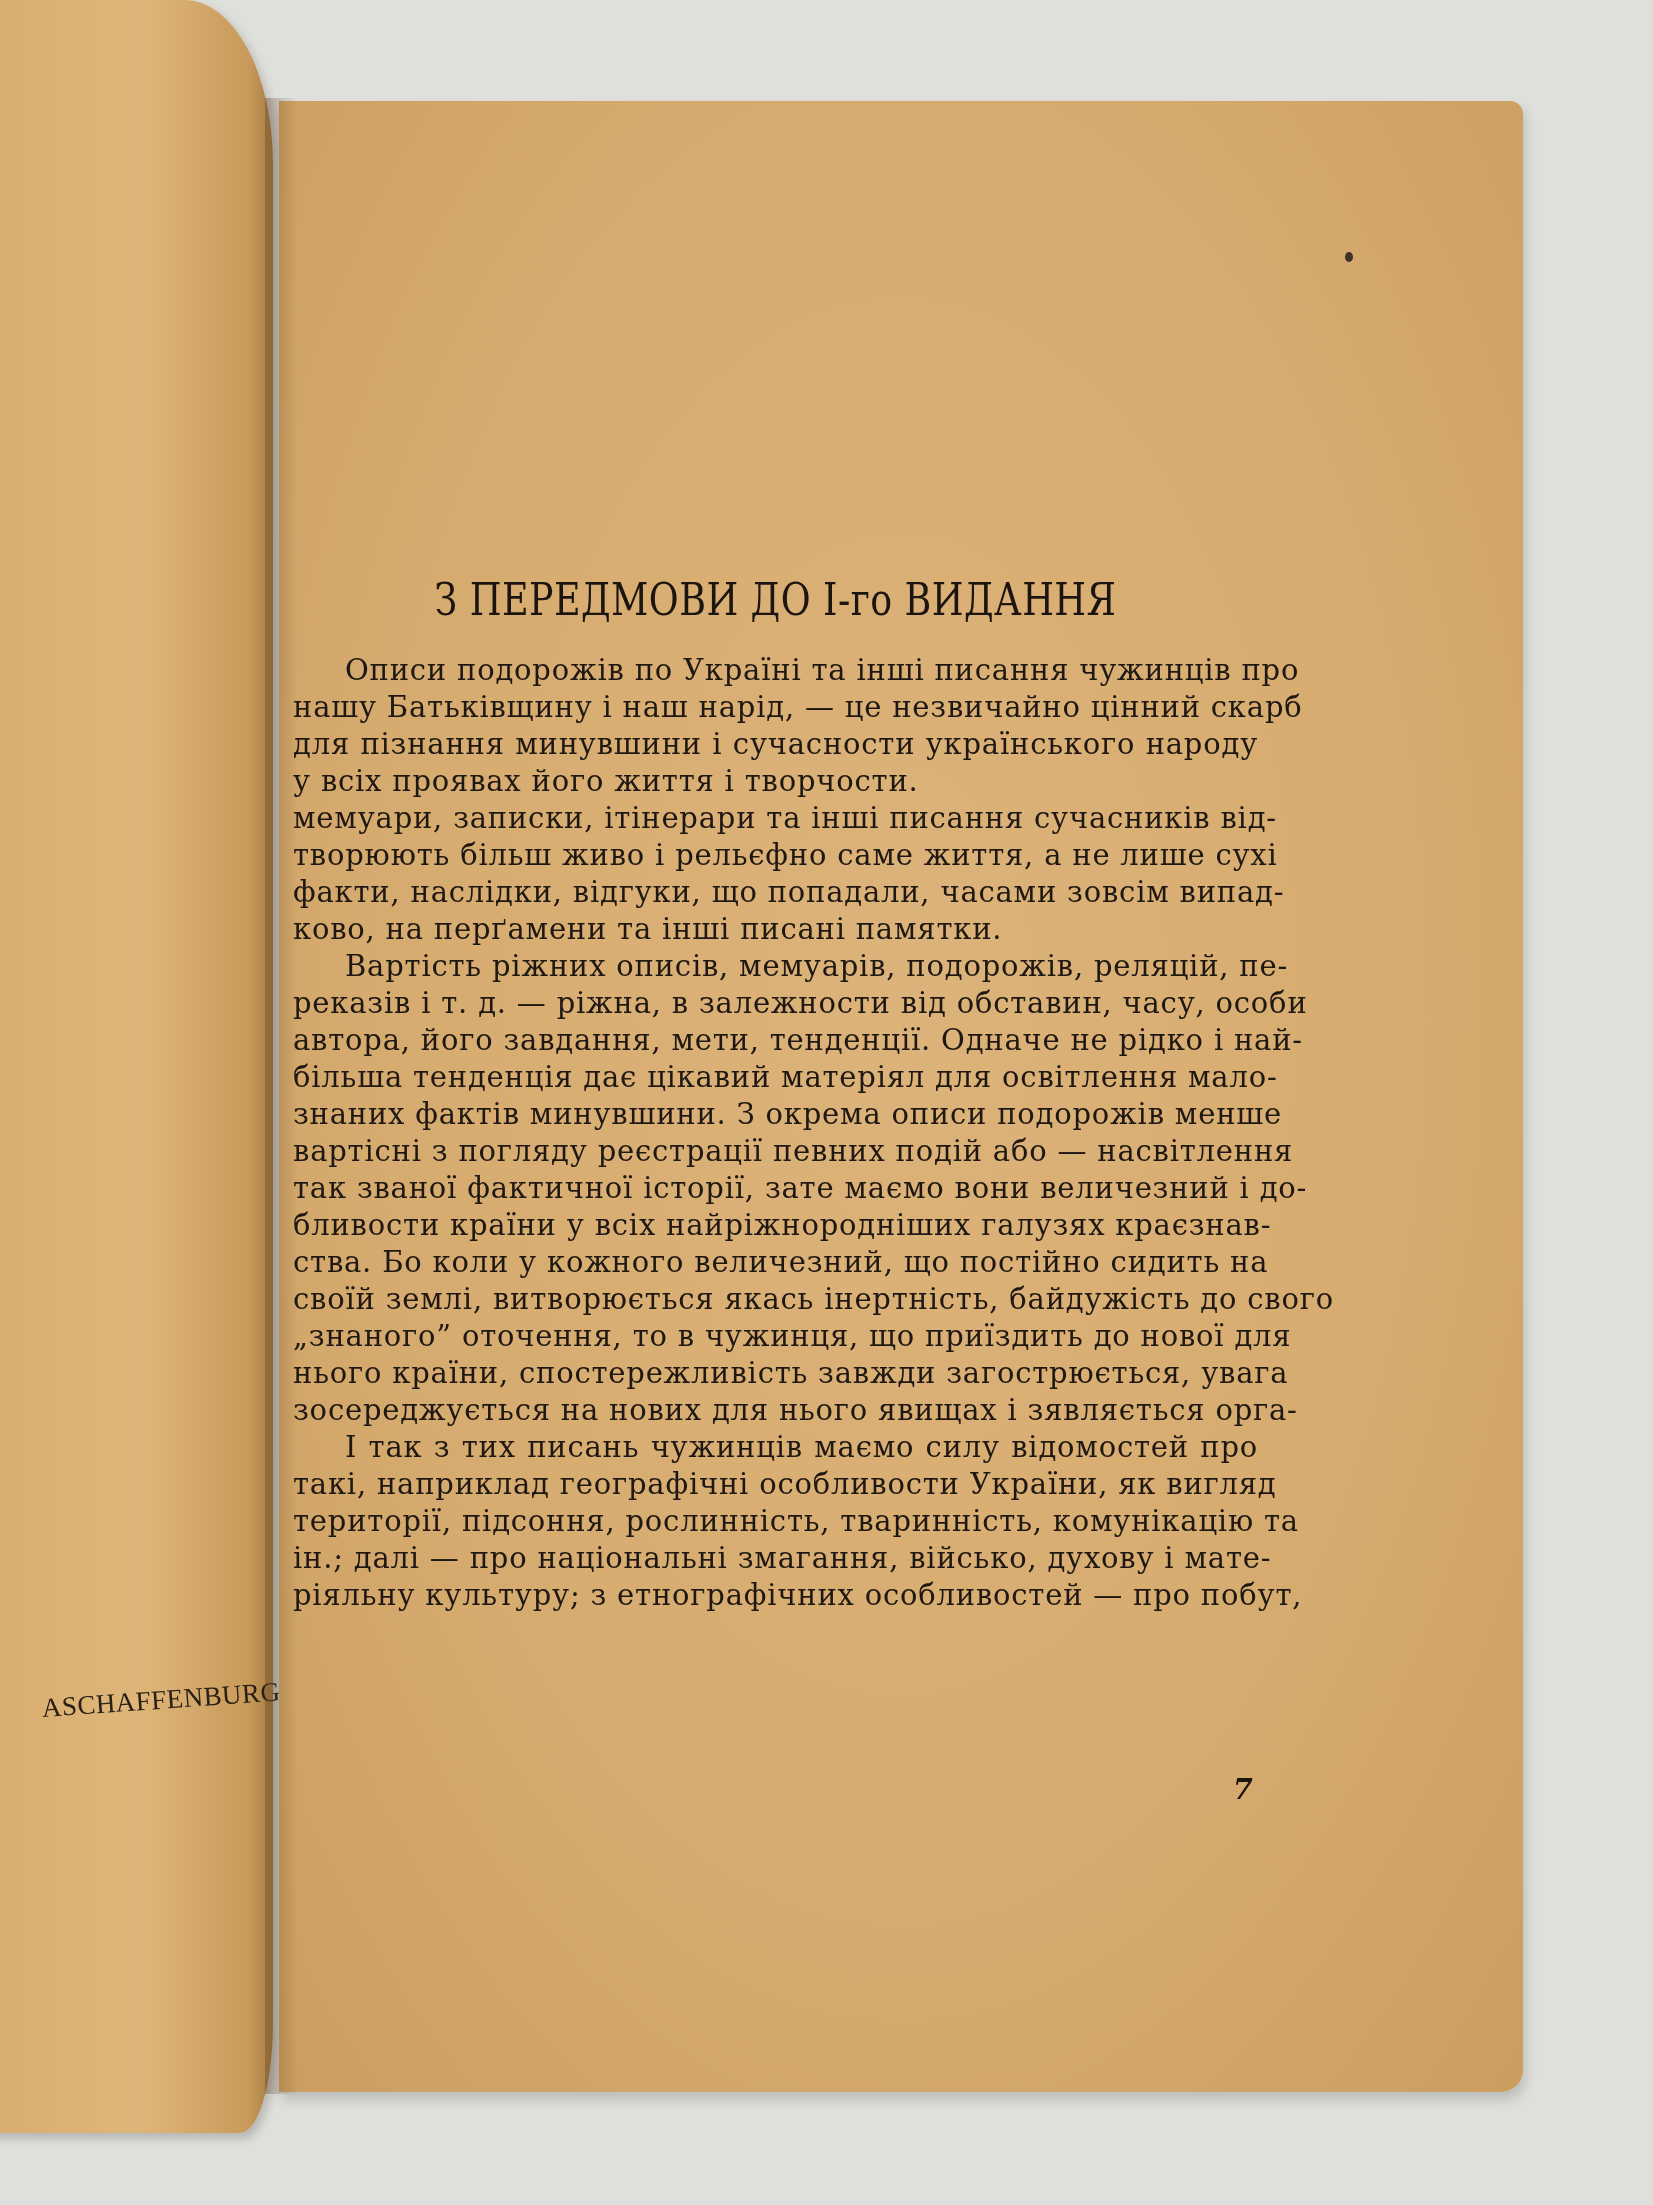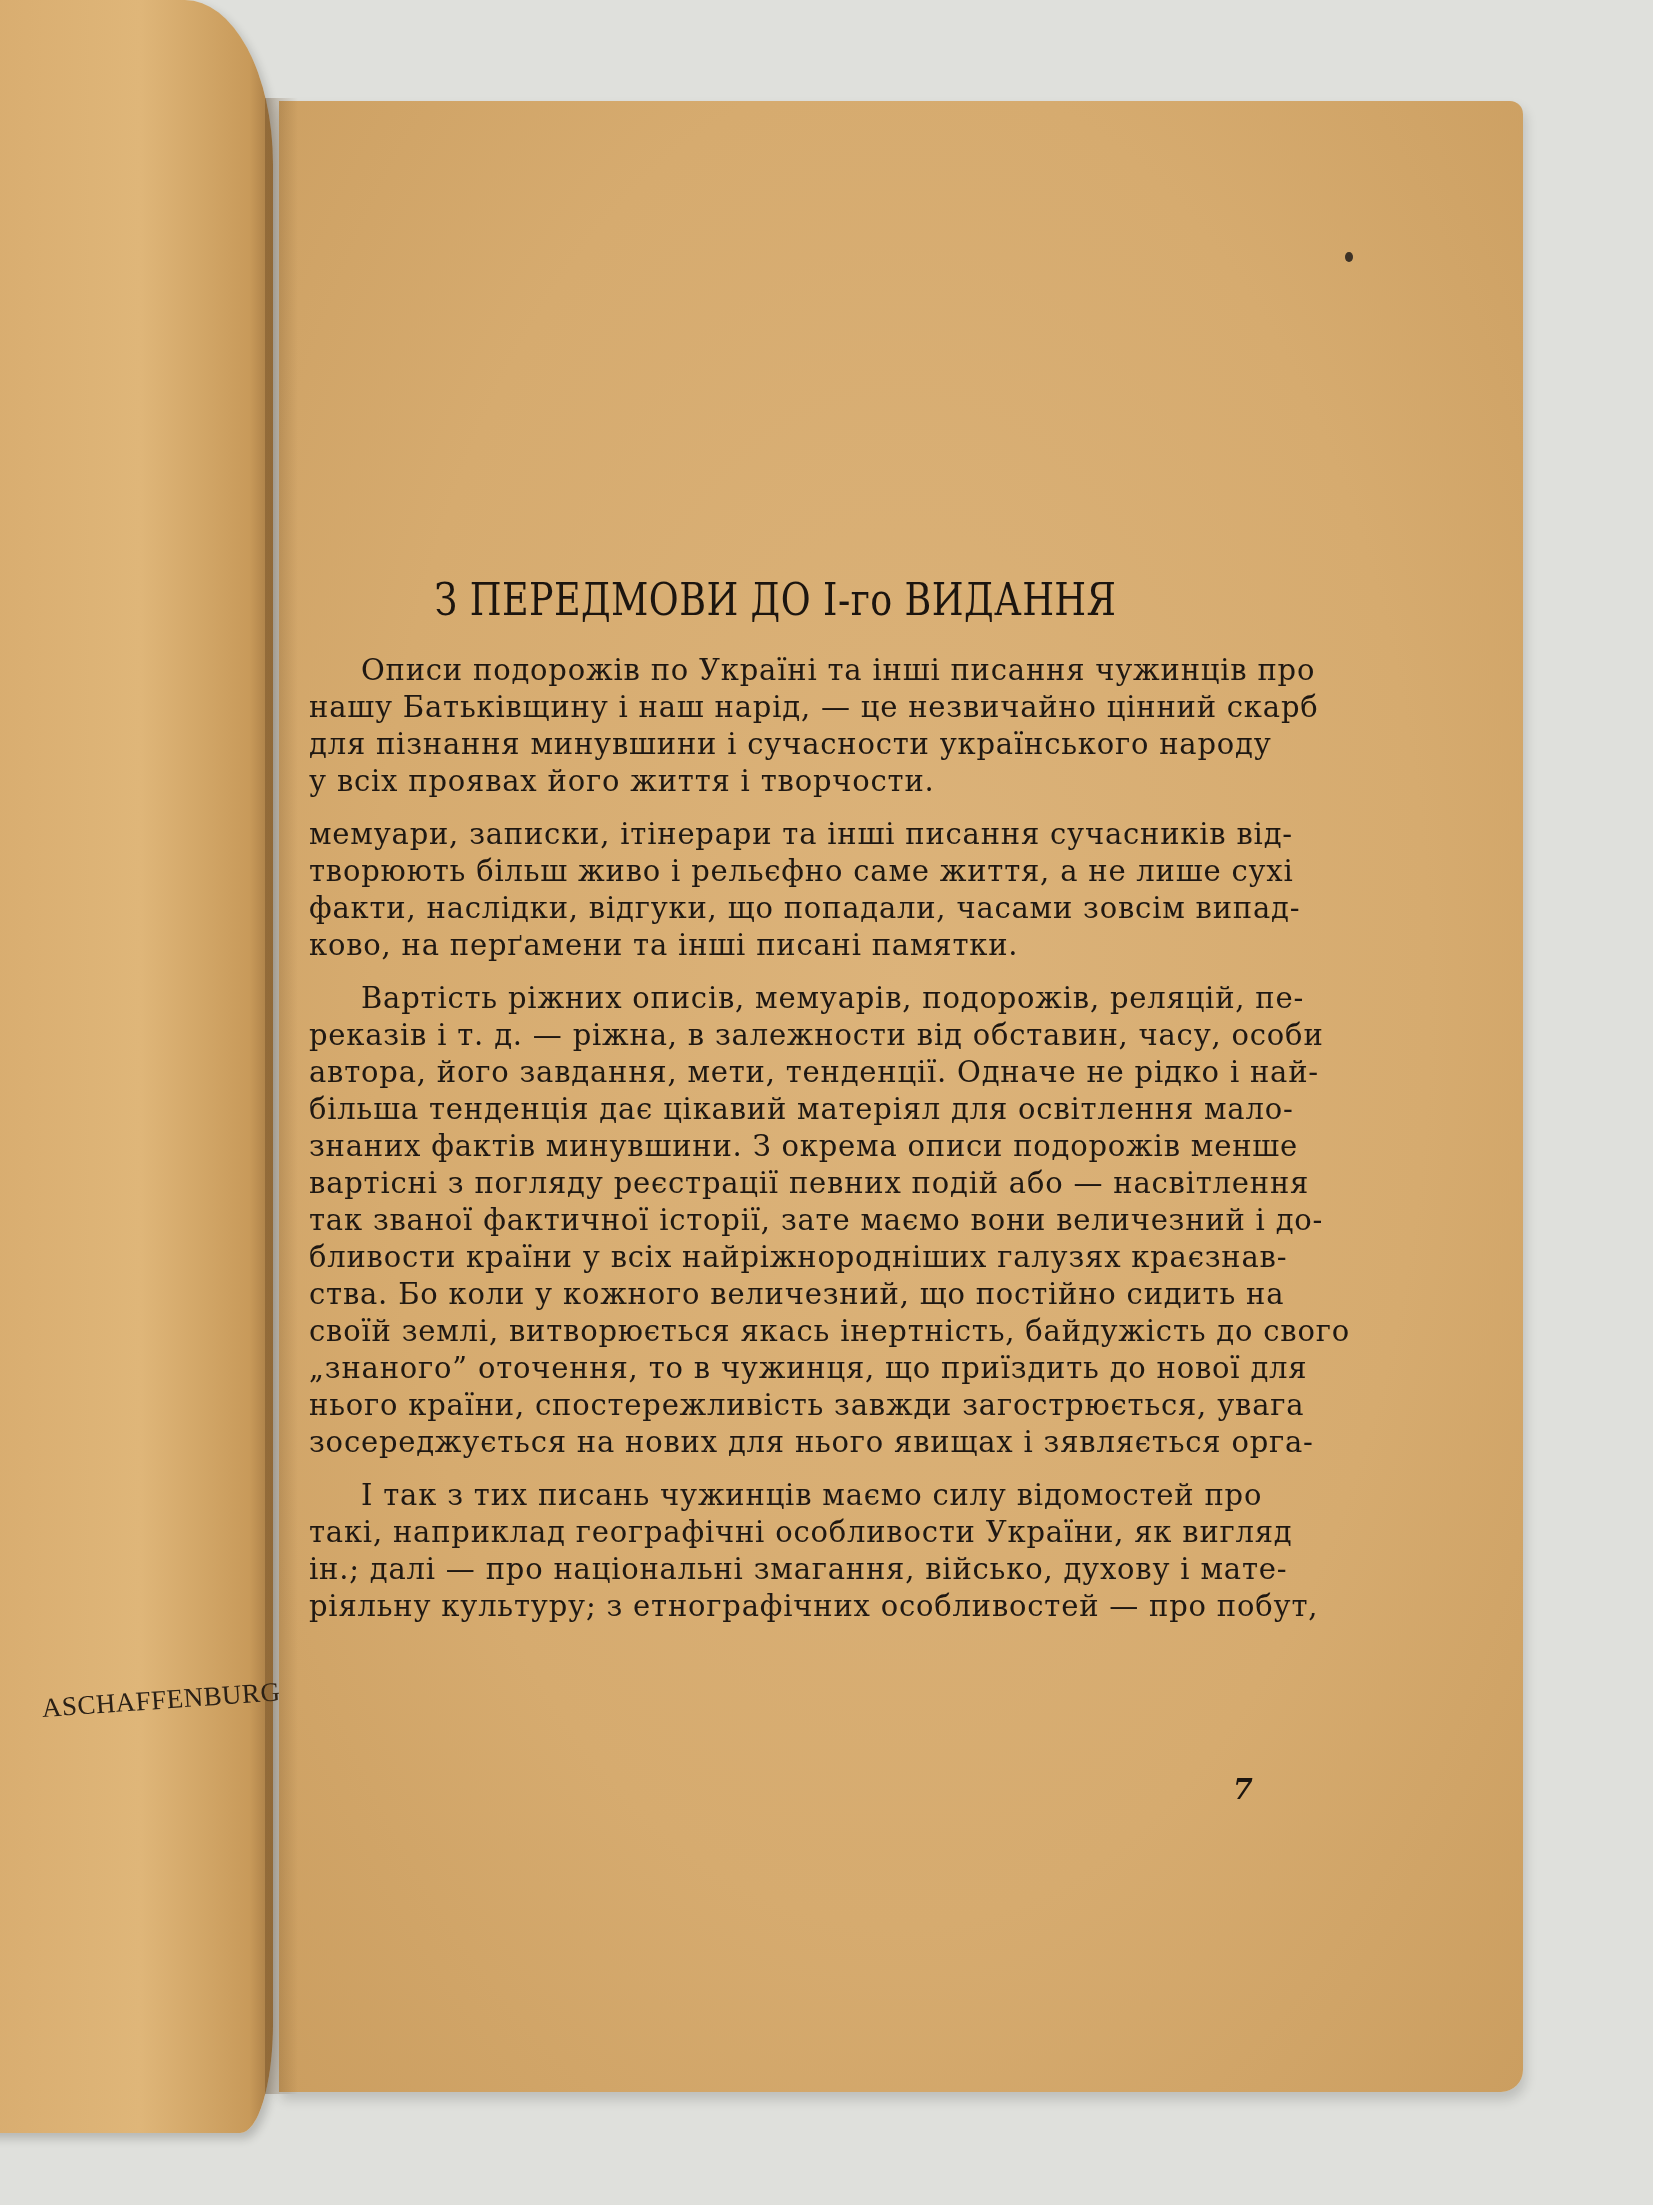--- a/index.html
+++ b/index.html
@@ -39,21 +39,21 @@
     position: absolute; left: 293px; top: 573px; width: 965px;
     color: #1f1812;
   }
   .heading {
     text-align: center; font-family: "DejaVu Serif Condensed", "DejaVu Serif", serif;
     font-size: 45px; letter-spacing: 0.5px; margin: 0 0 26px 0;
     transform: scaleX(0.9); transform-origin: center;
     font-weight: normal; color: #1c150f;
   }
   .para {
-    margin: 16px;
+    margin: 0;
     font-size: 29px; line-height: 37px;
     text-align: justify; text-align-last: justify;
     letter-spacing: 0.8px;
   }
   .line { display: block; text-align: justify; text-align-last: justify; white-space: nowrap; }
   .line.last { text-align-last: left; }
   .line.indent { padding-left: 52px; }
   .page-number {
     position: absolute; left: 1233px; top: 1772px;
     font-family: "DejaVu Serif", serif; font-style: italic; font-weight: bold;
@@ -100,19 +100,20 @@
     <span class="line">ства. Бо коли у кожного величезний, що постійно сидить на</span>
     <span class="line">своїй землі, витворюється якась інертність, байдужість до свого</span>
     <span class="line">„знаного” оточення, то в чужинця, що приїздить до нової для</span>
     <span class="line">нього країни, спостережливість завжди загострюється, увага</span>
     <span class="line">зосереджується на нових для нього явищах і зявляється орга-</span>
   </p>
 
   <p class="para">
     <span class="line indent">І так з тих писань чужинців маємо силу відомостей про</span>
     <span class="line">такі, наприклад географічні особливости України, як вигляд</span>
+    <span class="line">території, підсоння, рослинність, тваринність, комунікацію та</span>
     <span class="line">ін.; далі — про національні змагання, військо, духову і мате-</span>
     <span class="line">ріяльну культуру; з етнографічних особливостей — про побут,</span>
   </p>
 </div>
 
 <div class="page-number">7</div>
 
 
 </body></html>

